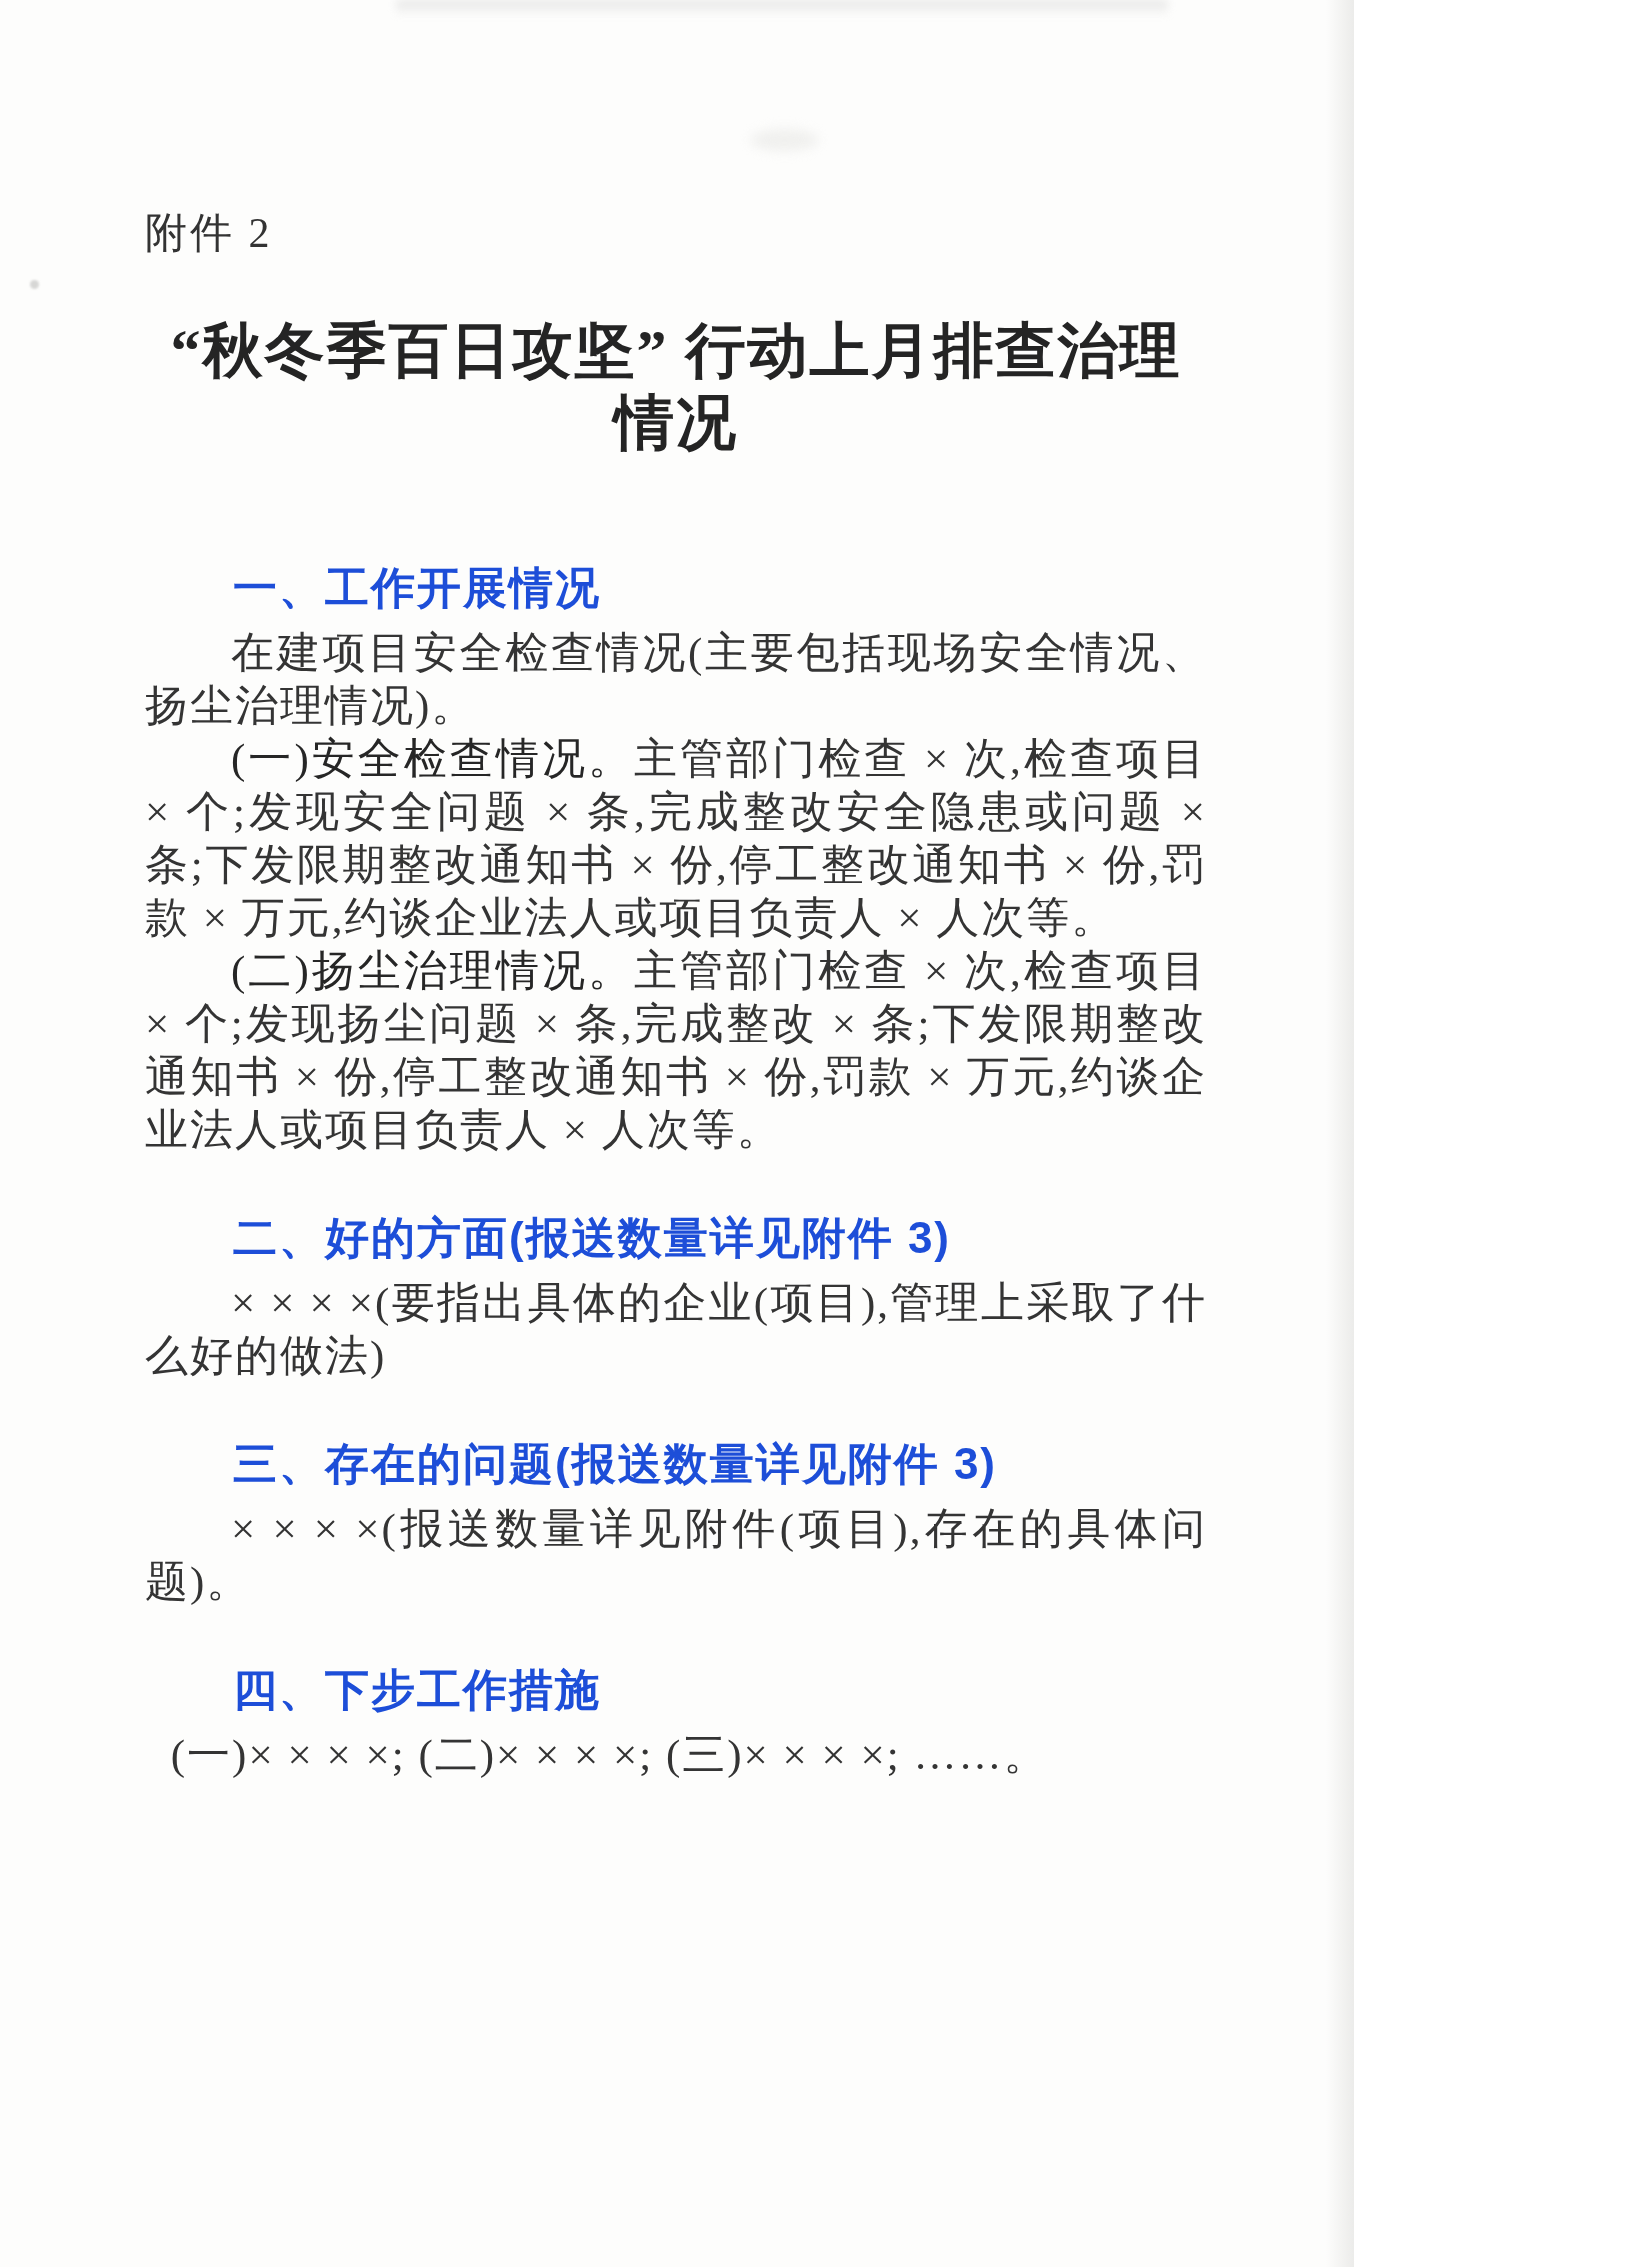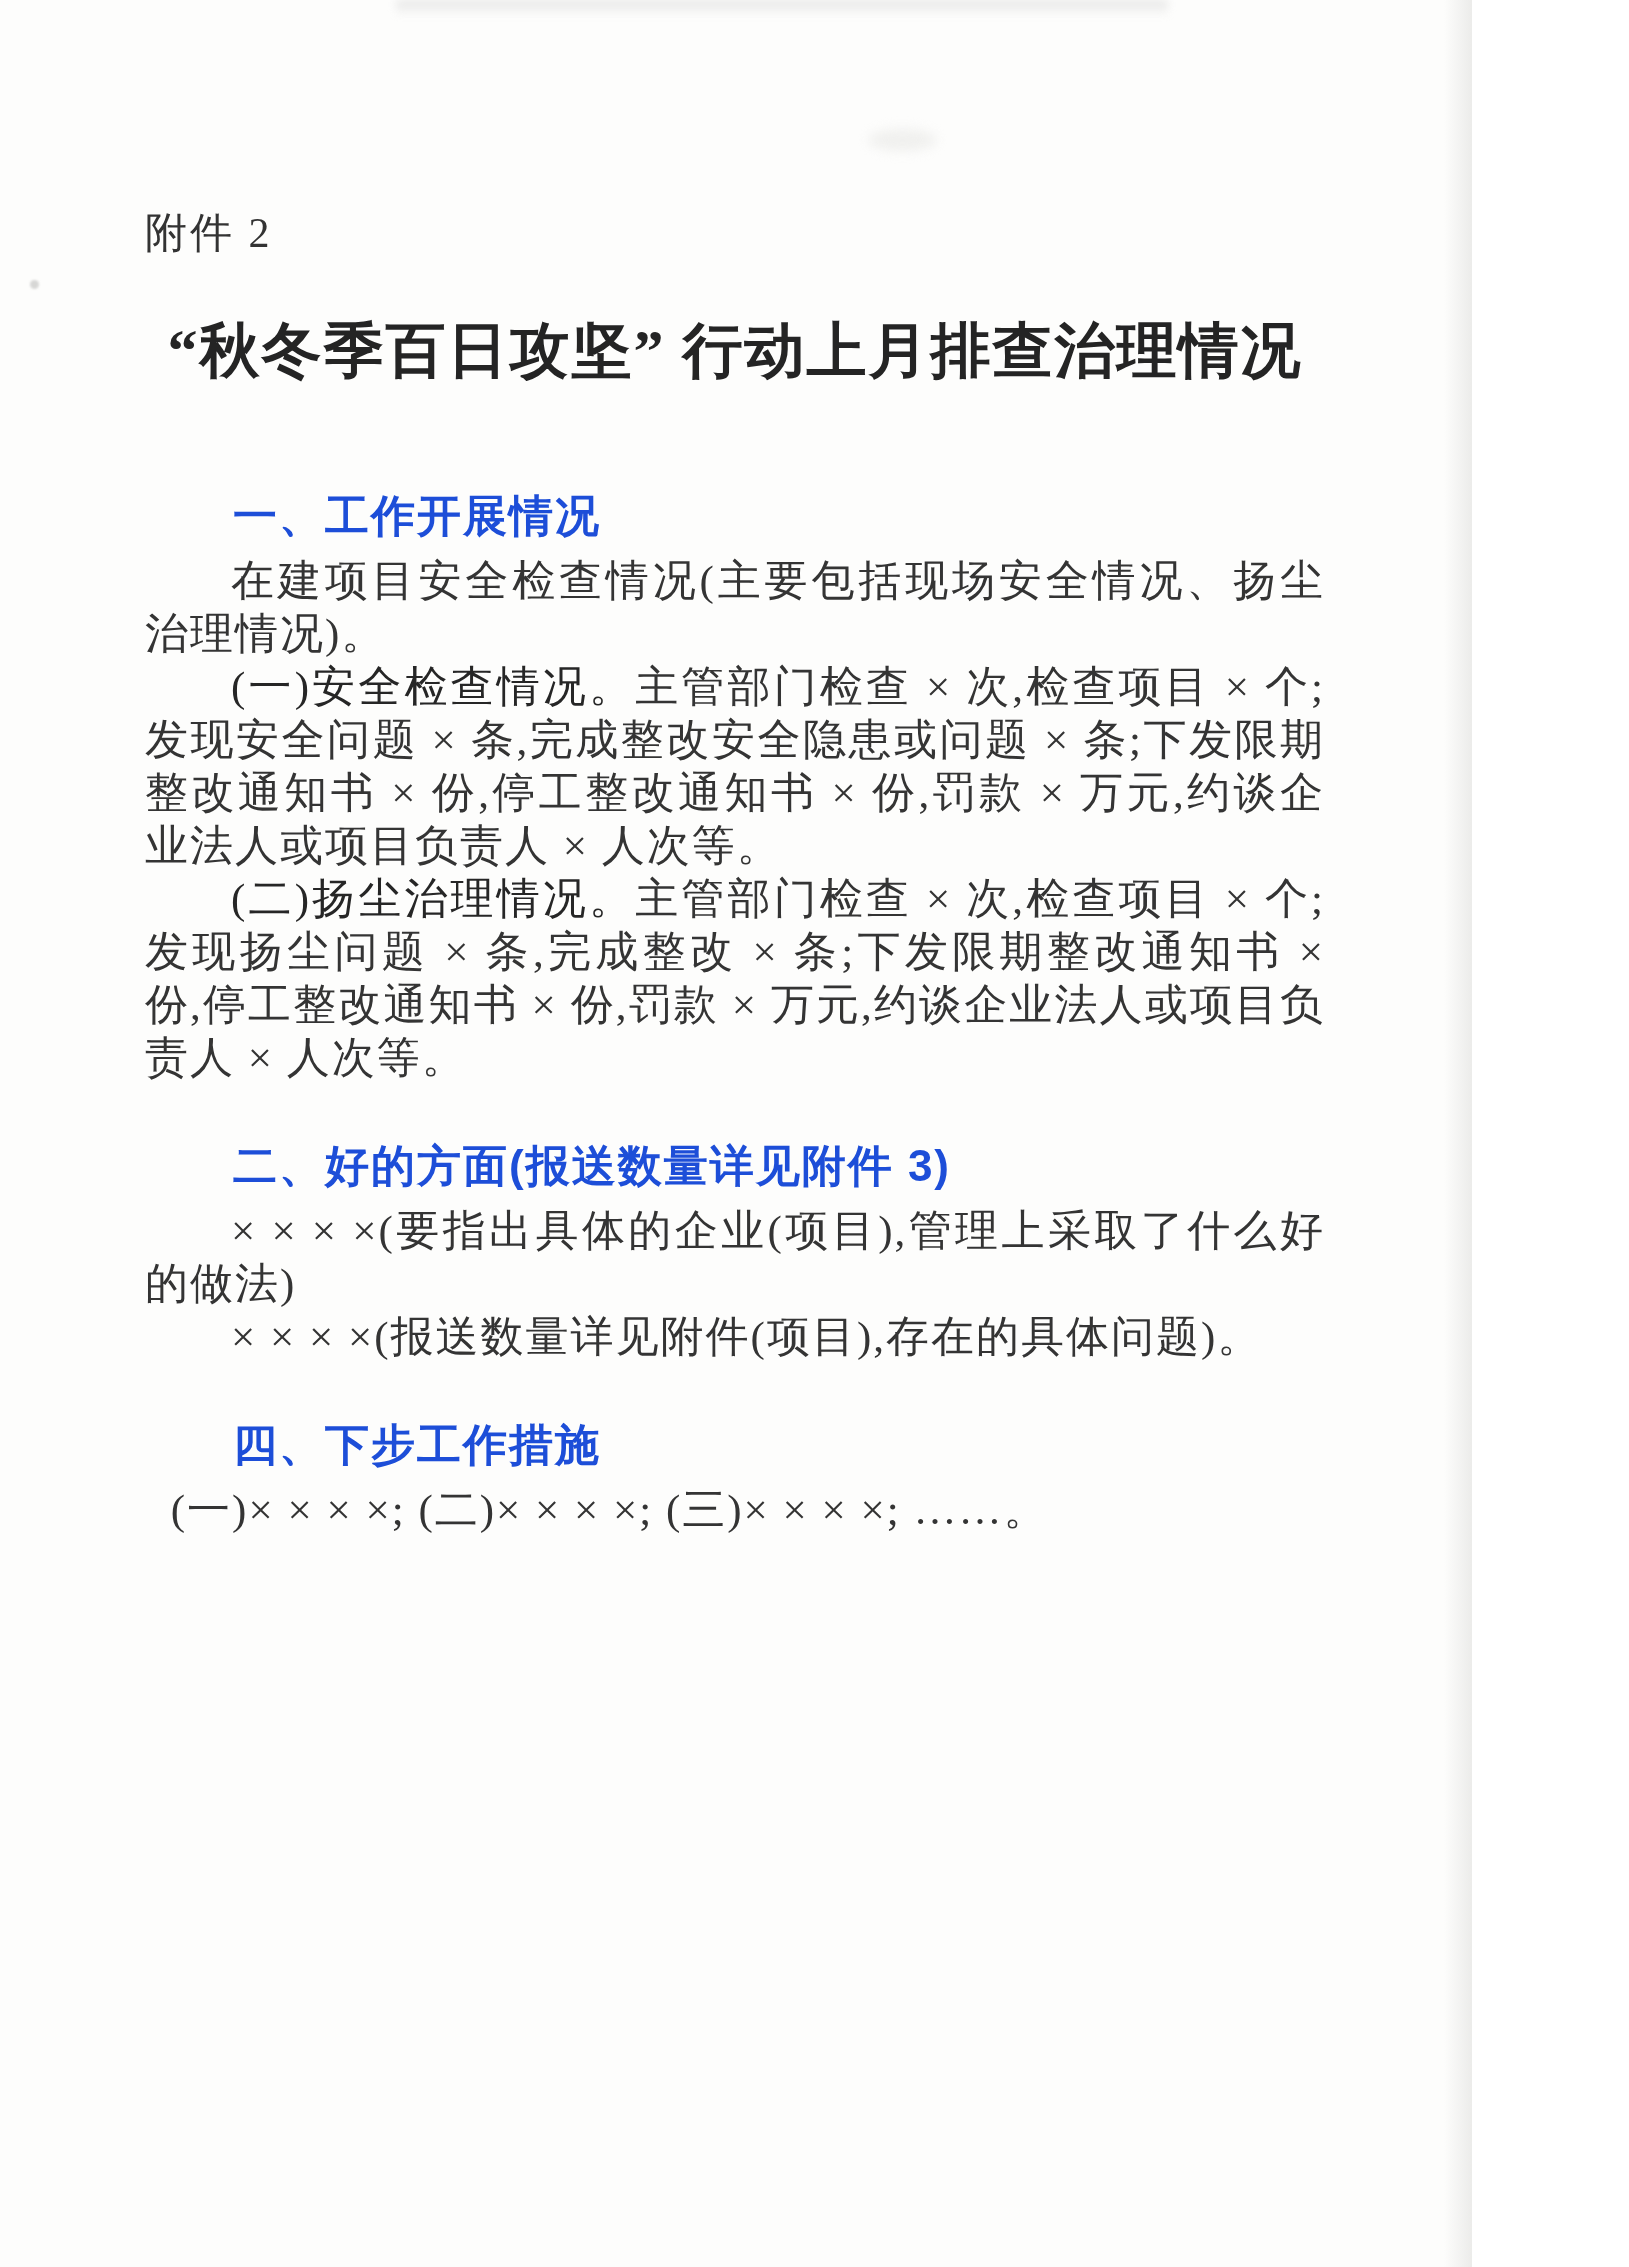--- a/index.html
+++ b/index.html
@@ -2,21 +2,21 @@
 <html><head>
 <meta charset="utf-8">
 <style>
   html, body {
     margin: 0;
     padding: 0;
     background: #ffffff;
   }
   .page {
     position: relative;
-    width: 1472px;
+    width: 1354px;
     height: 2267px;
     background: #fdfdfc;
     overflow: hidden;
     font-family: "Liberation Serif", serif;
     color: #2e2e2e;
   }
   
   .artifact-top {
     position: absolute;
     top: 0; left: 396px;
@@ -127,20 +127,21 @@
     <p class="body-para">在建项目安全检查情况(主要包括现场安全情况、扬尘治理情况)。</p>
 
     <p class="body-para"><span class="run-bold">(一)安全检查情况。</span><span>主管部门检查 × 次,检查项目 × 个;发现安全问题 × 条,完成整改安全隐患或问题 × 条;下发限期整改通知书 × 份,停工整改通知书 × 份,罚款 × 万元,约谈企业法人或项目负责人 × 人次等。</span></p>
 
     <p class="body-para"><span class="run-bold">(二)扬尘治理情况。</span><span>主管部门检查 × 次,检查项目 × 个;发现扬尘问题 × 条,完成整改 × 条;下发限期整改通知书 × 份,停工整改通知书 × 份,罚款 × 万元,约谈企业法人或项目负责人 × 人次等。</span></p>
 
     <h2 class="sec-heading spaced">二、好的方面(报送数量详见附件 3)</h2>
 
     <p class="body-para">× × × ×(要指出具体的企业(项目),管理上采取了什么好的做法)</p>
 
+    <h2 class="sec-heading spaced">三、存在的问题(报送数量详见附件 3)</h2>
 
     <p class="body-para">× × × ×(报送数量详见附件(项目),存在的具体问题)。</p>
 
     <h2 class="sec-heading spaced">四、下步工作措施</h2>
 
     <p class="body-para measures-para">(一)× × × ×; (二)× × × ×; (三)× × × ×; ……。</p>
 
   </div>
 </div>
 

